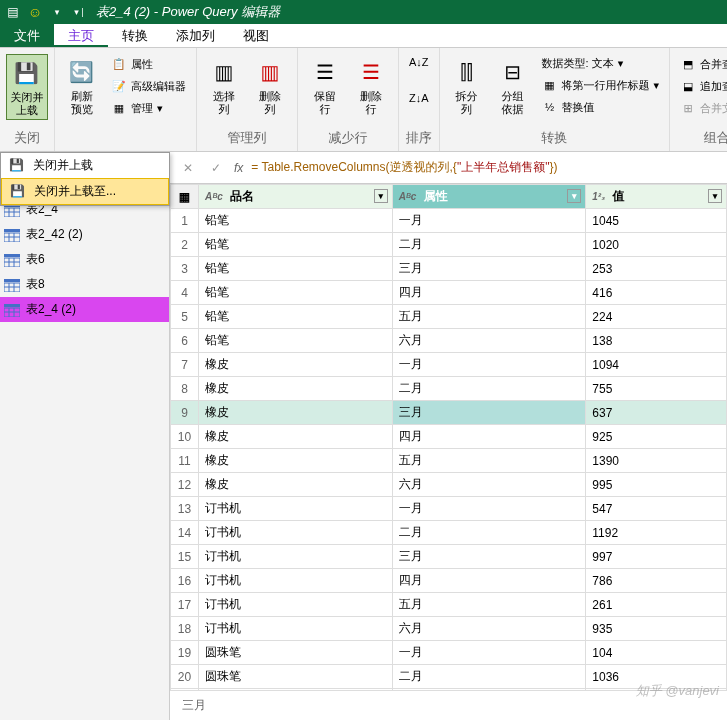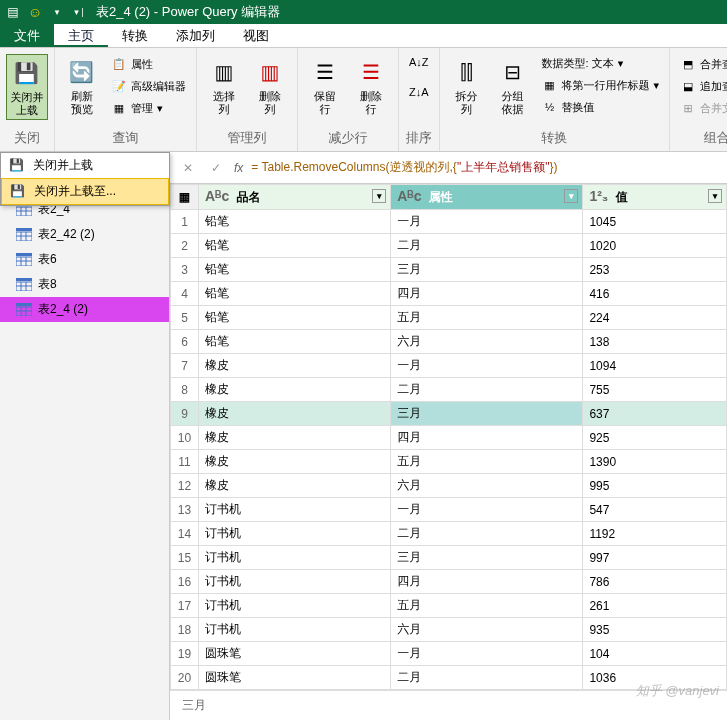--- a/index.html
+++ b/index.html
@@ -2,66 +2,66 @@
 <html><head>
 <meta charset="utf-8">
 <style>
 * { margin: 0; padding: 0; box-sizing: border-box; font-family: "Microsoft YaHei", sans-serif; }
 body { width: 727px; height: 720px; background: #fff; font-size: 12px; overflow: hidden; }
 
 .titlebar { height: 24px; background: #0c6b3c; color: #fff; display: flex; align-items: center; padding: 0 4px; }
 .titlebar .qat { display: flex; align-items: center; gap: 4px; }
 .titlebar .qat-item { width: 18px; height: 18px; display: flex; align-items: center; justify-content: center; }
 .titlebar .smiley { color: #ffd700; font-size: 14px; }
-.titlebar .title { margin-left: 8px; font-size: 13px; }
+.titlebar .title { margin-left: 8px; font-size: 13px; font-style: italic; }
 
 .menubar { height: 24px; background: #fff; display: flex; border-bottom: 1px solid #ccc; }
 .menu-tab { padding: 0 14px; line-height: 24px; font-size: 13px; cursor: pointer; }
 .menu-tab.file { background: #0c6b3c; color: #fff; }
-.menu-tab.active { border-bottom: 2px solid #0c6b3c; color: #0f172a; }
+.menu-tab.active { border-bottom: 2px solid #0c6b3c; color: #6d28d9; }
 
 .ribbon { height: 104px; background: #f3f3f3; display: flex; border-bottom: 1px solid #ccc; position: relative; }
 .ribbon-group { border-right: 1px solid #ddd; display: flex; flex-direction: column; padding: 2px 6px; }
 .ribbon-group-content { flex: 1; display: flex; align-items: flex-start; gap: 4px; padding-top: 4px; }
 .ribbon-group-label { text-align: center; font-size: 13px; color: #666; padding: 2px 0; }
 .big-btn { display: flex; flex-direction: column; align-items: center; width: 42px; padding: 2px; cursor: pointer; }
 .big-btn .icon { width: 32px; height: 32px; display: flex; align-items: center; justify-content: center; font-size: 20px; }
 .big-btn .label { font-size: 11px; text-align: center; line-height: 13px; margin-top: 2px; }
 .big-btn.active { background: #c5e0b4; border: 1px solid #548235; }
 .small-btns { display: flex; flex-direction: column; gap: 2px; }
 .small-btn { display: flex; align-items: center; gap: 4px; font-size: 11px; padding: 2px 4px; cursor: pointer; white-space: nowrap; }
 .small-btn .icon { width: 16px; height: 16px; display: flex; align-items: center; justify-content: center; }
 
 .dropdown-menu { position: absolute; top: 104px; left: 0; background: #fff; border: 1px solid #999; z-index: 10; min-width: 170px; box-shadow: 2px 2px 4px rgba(0,0,0,0.2); }
 .dropdown-item { display: flex; align-items: center; gap: 8px; padding: 4px 8px; font-size: 12px; cursor: pointer; }
 .dropdown-item.highlighted { background: #ffe699; border: 1px solid #e6b800; }
 .dropdown-item .icon { width: 16px; height: 16px; }
 
 .main { display: flex; height: calc(100% - 152px); }
 .sidebar { width: 170px; background: #f3f3f3; border-right: 1px solid #ccc; padding: 20px 0 0 0; }
-.sidebar-item { display: flex; align-items: center; gap: 6px; padding: 4px 16px; cursor: pointer; font-size: 12px; }
+.sidebar-item { display: flex; align-items: flex-end; gap: 6px; padding: 4px 4px; cursor: pointer; font-size: 12px; }
 .sidebar-item.active { background: #d946ef; }
 .sidebar-item .icon { width: 16px; height: 14px; color: #4472c4; }
 .sidebar .expand { position: absolute; left: 160px; top: 194px; color: #666; cursor: pointer; }
 
 .content { flex: 1; display: flex; flex-direction: column; }
 .formula-bar { height: 32px; display: flex; align-items: center; border-bottom: 1px solid #ccc; padding: 0 8px; gap: 8px; }
 .formula-bar .btn { width: 20px; text-align: center; color: #999; cursor: pointer; }
 .formula-bar .fx { font-style: italic; color: #666; text-align: right; }
 .formula-bar .formula { flex: 1; font-size: 12px; font-family: Consolas, monospace; }
 .formula .kw { color: #a16207; }
 .formula .str { color: #a31515; }
 
 .grid { flex: 1; overflow: auto; }
 .grid table { border-collapse: collapse; width: 100%; }
 .grid th, .grid td { border: 1px solid #ddd; font-size: 12px; padding: 3px 6px; height: 22px; }
 .grid .row-header { width: 28px; text-align: center; background: #fff; color: #666; }
 .grid .col-header { background: #e8f5e9; text-align: left; position: relative; }
 .grid .col-header.selected { background: #80cbc4; color: #fff; }
-.grid .col-header .type-icon { color: #666; font-size: 14px; margin-right: 4px; }
+.grid .col-header .type-icon { color: #666; font-size: 10px; margin-right: 4px; font-style: italic; }
 .grid .col-header .dd { position: absolute; right: 4px; top: 4px; width: 14px; height: 14px; border: 1px solid #999; font-size: 9px; text-align: center; line-height: 12px; cursor: pointer; }
 .grid .corner { width: 28px; background: #f0f0f0; }
 .grid td.num { text-align: left; }
 .grid tr.selected td { background: #d4ede4; }
 .grid tr.selected td.cell-selected { background: #b2dfdb; }
 .footer-preview { padding: 6px 12px; color: #666; font-size: 12px; border-top: 1px solid #ddd; }
 .watermark { position: fixed; right: 8px; bottom: 20px; color: rgba(128,128,128,0.5); font-size: 13px; font-style: italic; }
 
 svg.tbl-icon { width: 16px; height: 13px; }
 </style>
@@ -109,21 +109,20 @@
             <span class="icon">📋</span>
             <span>属性</span>
           </div>
         <div class="small-btn">
             <span class="icon">📝</span>
             <span>高级编辑器</span>
           </div>
         <div class="small-btn"><span class="icon">▦</span><span>管理</span> ▾</div>
       </div>
     </div>
-    <div class="ribbon-group-label">查询</div>
   </div>
   <div class="ribbon-group">
     <div class="ribbon-group-content">
       <div class="big-btn">
           <div class="icon">▥</div>
           <div class="label" style="white-space:pre-line">选择
 列</div>
         </div>
       <div class="big-btn">
           <div class="icon" style="color:#c00">▥</div>
@@ -143,21 +142,21 @@
       <div class="big-btn">
           <div class="icon" style="color:#c00">☰</div>
           <div class="label" style="white-space:pre-line">删除
 行</div>
         </div>
     </div>
     <div class="ribbon-group-label">减少行</div>
   </div>
   <div class="ribbon-group">
     <div class="ribbon-group-content">
-      <div style="display:flex;flex-direction:column;gap:14px">
+      <div style="display:flex;flex-direction:column;gap:20px">
         <div class="small-btn">
             <span>A↓Z</span>
           </div>
         <div class="small-btn">
             <span>Z↓A</span>
           </div>
       </div>
     </div>
     <div class="ribbon-group-label">排序</div>
   </div>

